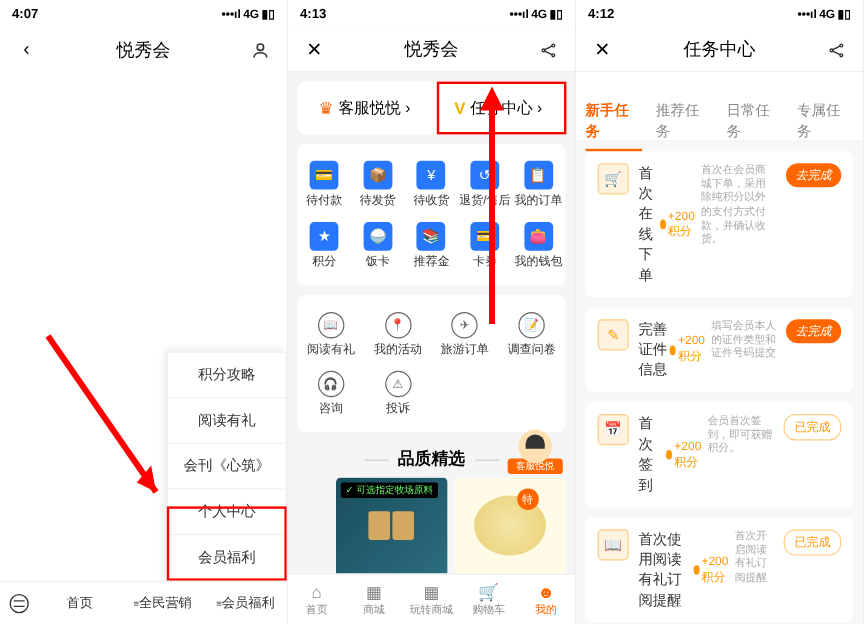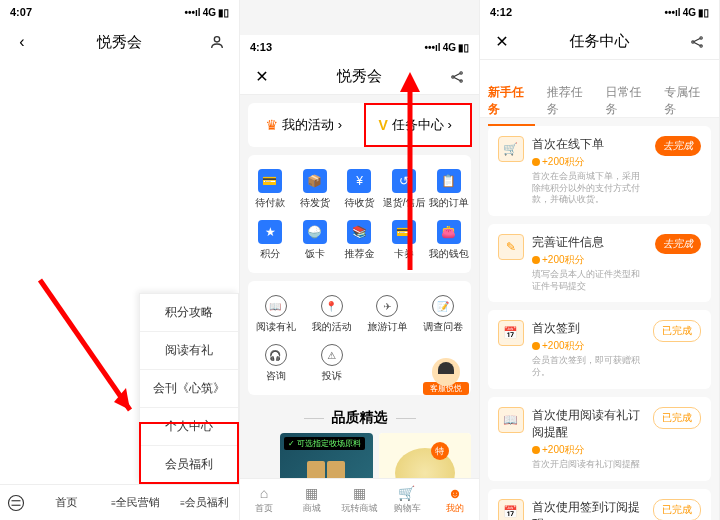--- a/index.html
+++ b/index.html
@@ -48,21 +48,21 @@
   .p2-kefu { position: absolute; bottom: 130px; right: 10px; width: 46px; height: 32px; }
 
   
   .p3-tabs { display: flex; padding: 0 8px; gap: 12px; height: 34px; align-items: center; border-bottom: 1px solid #f0f0f0; font-size: 12px; margin-top: 24px; }
   .p3-tab { color: #888; }
   .p3-tab.active { color: #ff6600; font-weight: 600; position: relative; }
   .p3-tab.active::after { content: ""; position: absolute; bottom: -8px; left: 0; right: 0; height: 2px; background: #ff6600; }
   .p3-list { padding: 8px; display: flex; flex-direction: column; gap: 8px; background: #f7f7f7; flex: 1; overflow: hidden; }
   .p3-card { background: #fff; border-radius: 6px; padding: 10px; display: flex; gap: 8px; }
   .p3-card-icon { width: 26px; height: 26px; border-radius: 4px; background: #fff3e0; border: 1px solid #ffcc80; display: flex; align-items: center; justify-content: center; font-size: 12px; color: #ff9800; flex-shrink: 0; }
-  .p3-card-body { flex: 1; display: flex; flex-direction: column; gap: 2px; }
+  .p3-card-body { flex: 1; display: flex; flex-direction: row; gap: 2px; }
   .p3-card-title { font-size: 12px; font-weight: 500; color: #333; }
   .p3-card-reward { font-size: 10px; color: #ff9800; display: flex; align-items: center; gap: 2px; }
   .p3-card-reward::before { content: ""; width: 8px; height: 8px; border-radius: 50%; background: #ff9800; display: inline-block; }
   .p3-card-desc { font-size: 9px; color: #aaa; line-height: 1.3; }
   .p3-btn { align-self: flex-start; padding: 3px 8px; border-radius: 10px; font-size: 10px; white-space: nowrap; }
   .p3-btn.go { background: #ff6600; color: #fff; font-style: italic; }
   .p3-btn.done { background: #fff; color: #ff9800; border: 1px solid #ffcc80; }
 
   
   .arrow1 { position: absolute; top: 270px; left: 30px; width: 120px; height: 160px; pointer-events: none; }
@@ -110,21 +110,21 @@
           </svg>
       </div>
       <div class="p1-tab">首页</div>
       <div class="p1-tab"><span style="font-size:8px">≡</span><span>全民营销</span></div>
       <div class="p1-tab"><span style="font-size:8px">≡</span><span>会员福利</span></div>
     </div>
   </div>
 </div>
 
 <div class="phone" style="background:#f5f5f5;">
-  <div class="status-bar" style="background:#fff;margin-top:35px;">
+  <div class="status-bar" style="background:#fff;">
     <span>4:13</span>
     <span class="status-right">
       <span>•••ıl</span>
       <span>4G</span>
       <span>▮▯</span>
     </span>
   </div>
   <div class="nav" style="background:#fff; border-bottom:1px solid #eee;">
     <span class="nav-icon">✕</span>
     <span class="nav-title">悦秀会</span>
@@ -135,21 +135,21 @@
           <circle cx="19" cy="19" r="2"></circle>
           <line x1="7" y1="11" x2="17" y2="6"></line>
           <line x1="7" y1="13" x2="17" y2="18"></line>
         </svg>
     </span>
   </div>
   <div class="content" style="background:#f5f5f5;">
     <div class="p2-top-row">
       <div class="p2-top-half">
         <span class="p2-crown">♛</span>
-        <span>我的活动 ›</span>
+        <span>客服悦悦 ›</span>
       </div>
       <div class="p2-top-half" style="position:relative;">
         <span class="p2-vip-icon">V</span>
         <span>任务中心 ›</span>
       </div>
     </div>
     <div class="p2-red-box" style="top:8px; left:124px; width:108px; height:44px;"></div>
 
     <div class="p2-grid" id="p2grid1">
         <div class="p2-cell">

